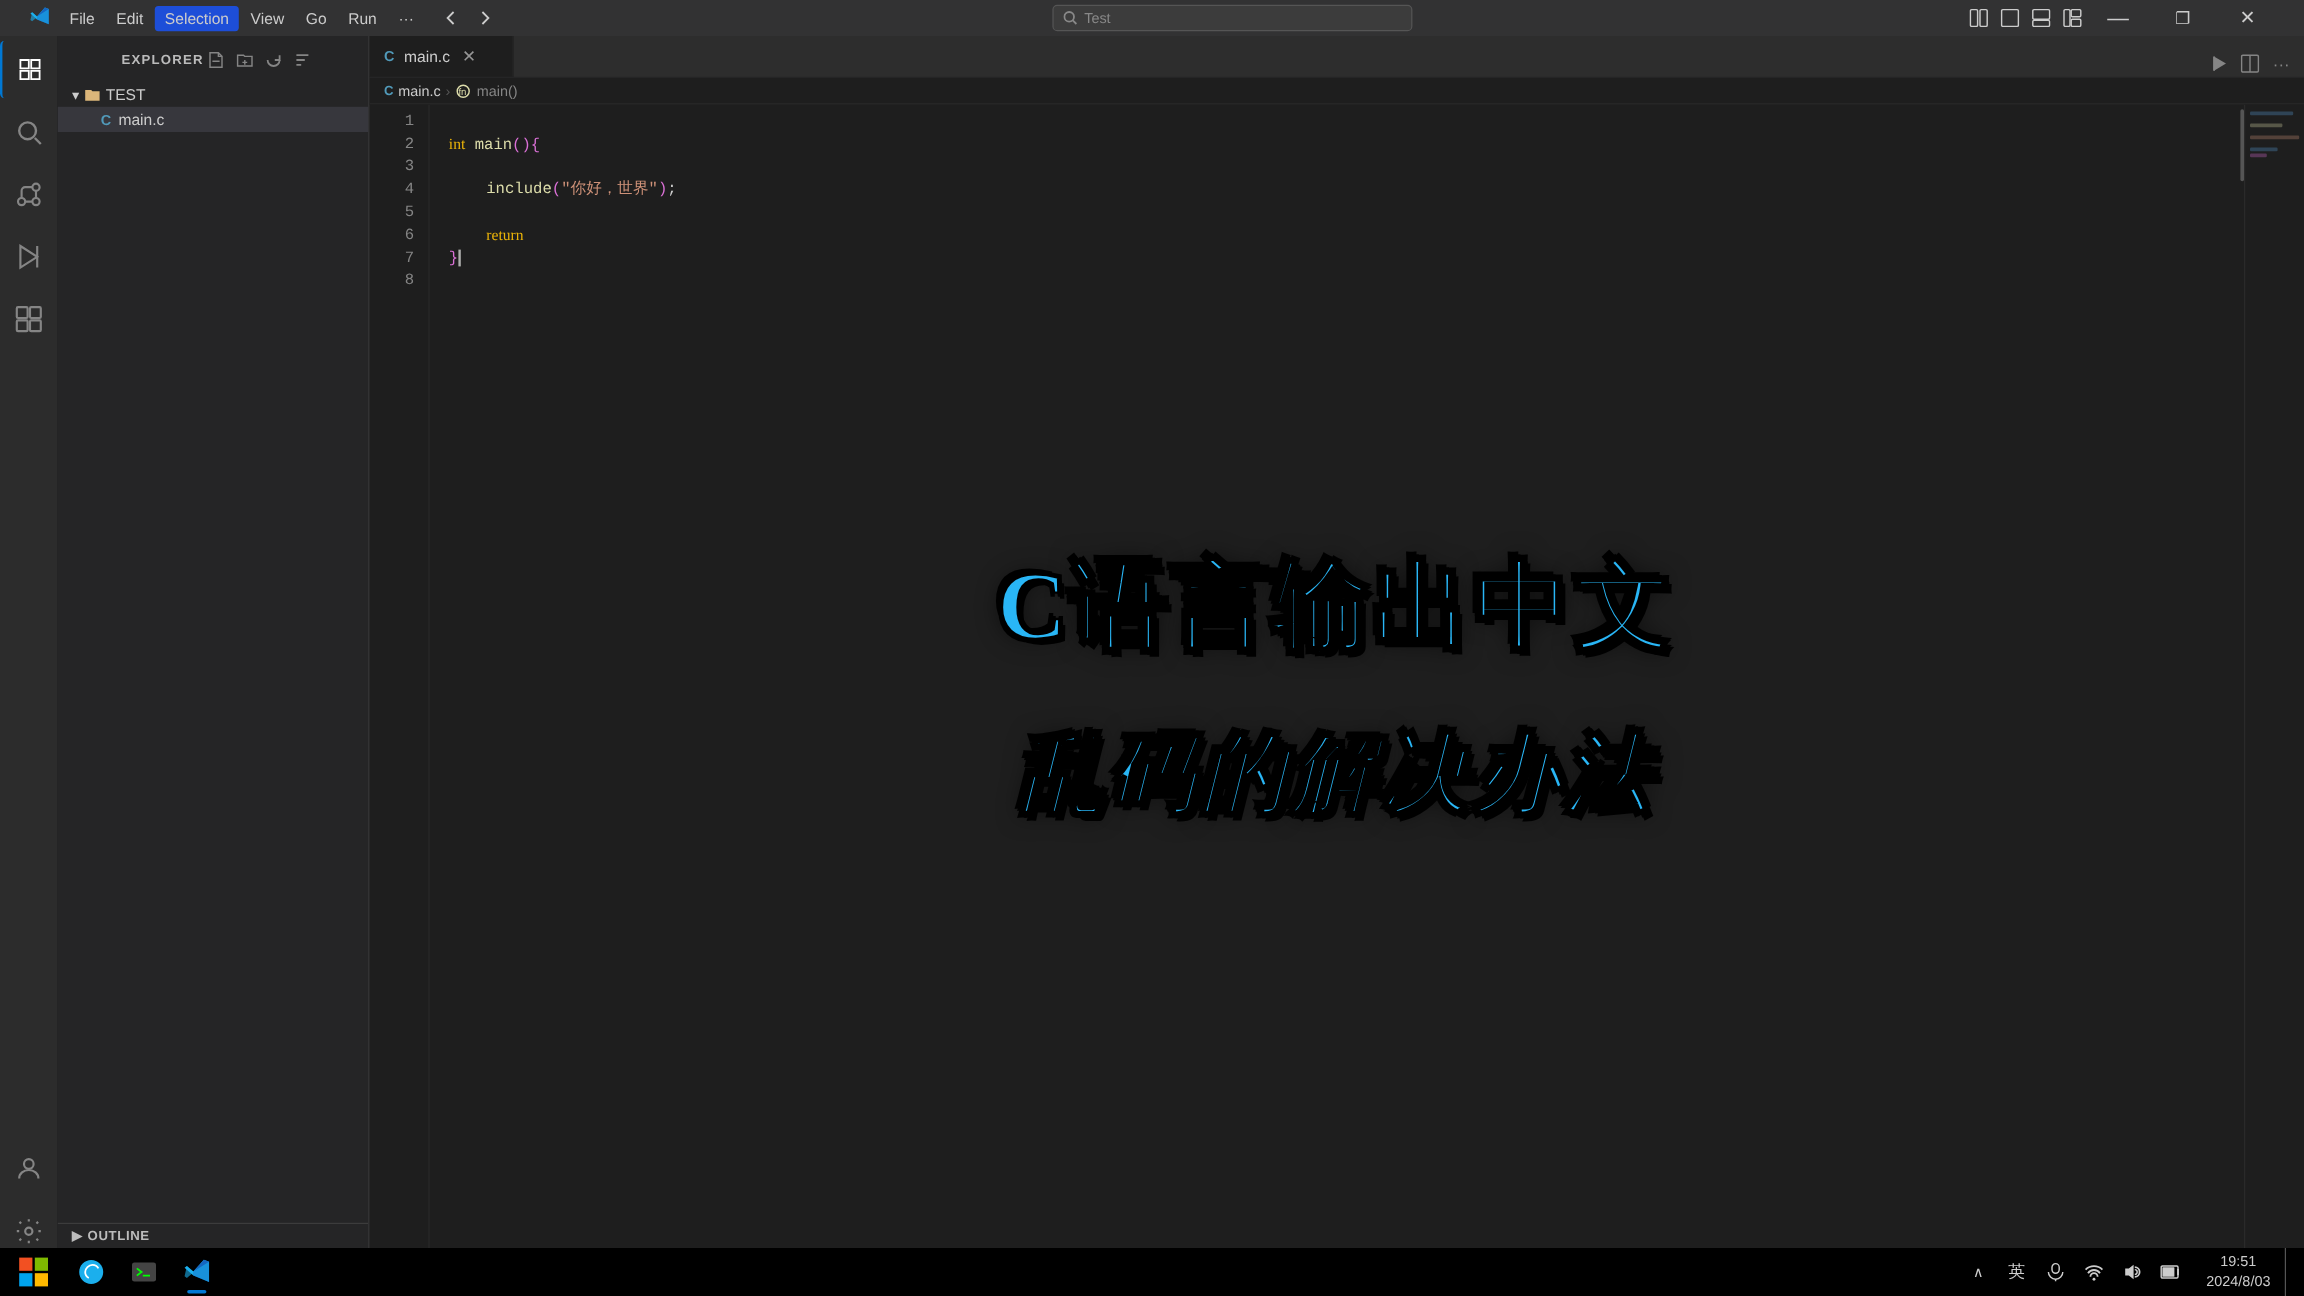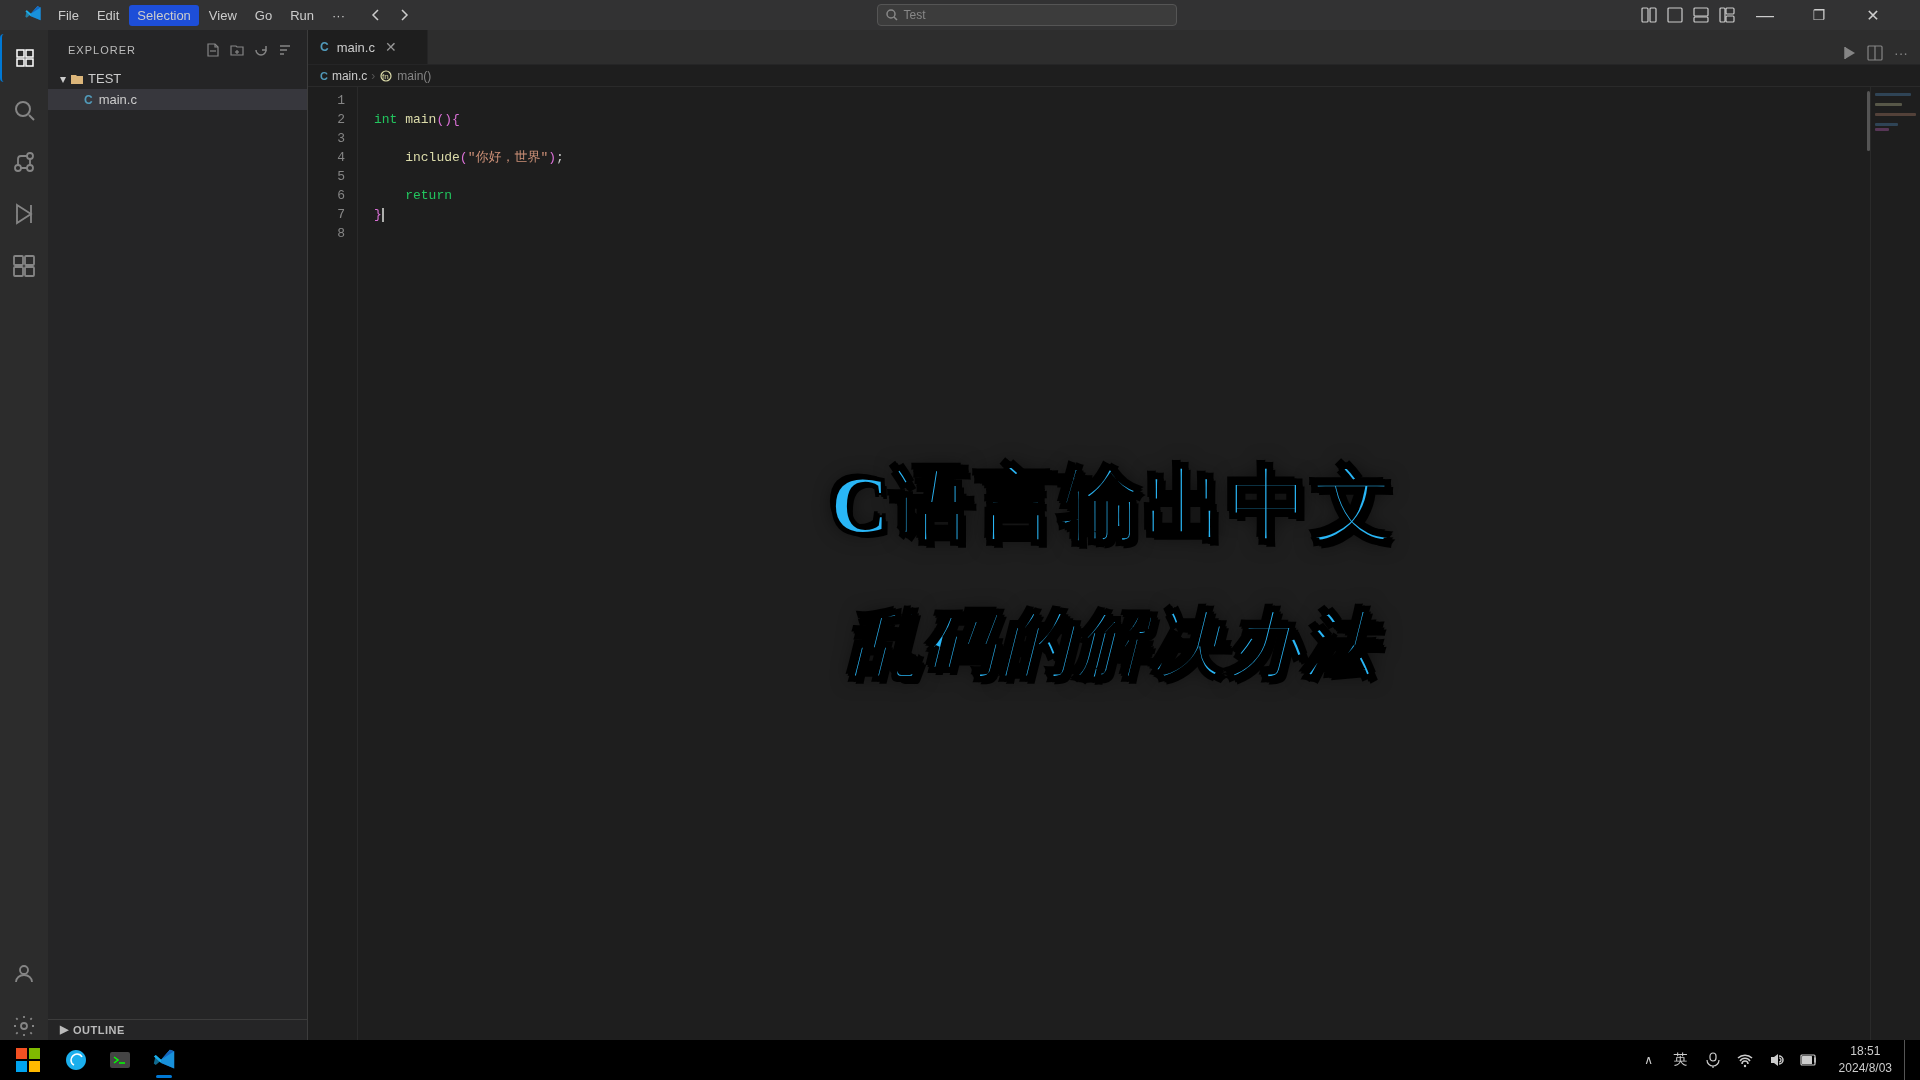--- a/index.html
+++ b/index.html
@@ -132,27 +132,27 @@
       width: 260px;
       background: #252526;
       border-right: 1px solid #3c3c3c;
       display: flex;
       flex-direction: column;
       overflow: hidden;
     }
     .sidebar-header {
       padding: 10px 12px 6px 20px;
       font-size: 11px;
-      font-weight: 400;
+      font-weight: 700;
       letter-spacing: 1px;
       text-transform: uppercase;
       color: #bbbbbb;
       display: flex;
       align-items: center;
-      justify-content: space-between;
+      justify-content: center;
     }
     .sidebar-header-icons {
       display: flex;
       gap: 4px;
     }
     .sidebar-header-icon {
       width: 20px;
       height: 20px;
       display: flex;
       align-items: center;
@@ -309,21 +309,21 @@
     .code-content {
       flex: 1;
       padding: 4px 0 4px 16px;
       font-family: 'Consolas', 'Courier New', monospace;
       font-size: 13px;
       line-height: 19px;
       overflow: auto;
       position: relative;
     }
     .code-line { height: 19px; white-space: pre; }
-    .kw { color: #22c55e; }
+    .kw { color: #eab308; font-family: Liberation Serif, serif; }
     .fn { color: #dcdcaa; }
     .str { color: #ce9178; }
     .inc { color: #c586c0; }
     .incfile { color: #ce9178; }
     .bracket { color: #da70d6; }
     .cursor-line { position: relative; }
     .cursor {
       display: inline-block;
       width: 2px;
       height: 14px;
@@ -895,17 +895,17 @@
     <div class="tray-item">
       <svg width="18" height="14" viewBox="0 0 18 14">
           <rect x="1" y="2" width="14" height="10" rx="1" stroke="#ccc" stroke-width="1.2" fill="none"></rect>
           <rect x="2" y="3" width="10" height="8" rx="0.5" fill="#ccc"></rect>
           <path d="M15 5v4" stroke="#ccc" stroke-width="1.5" stroke-linecap="round"></path>
         </svg>
     </div>
   </div>
 
   <div class="taskbar-clock">
-    <span>18:51</span>
+    <span>19:51</span>
     <span>2024/8/03</span>
   </div>
   <div class="show-desktop"></div>
 </div>
 
 </body></html>

